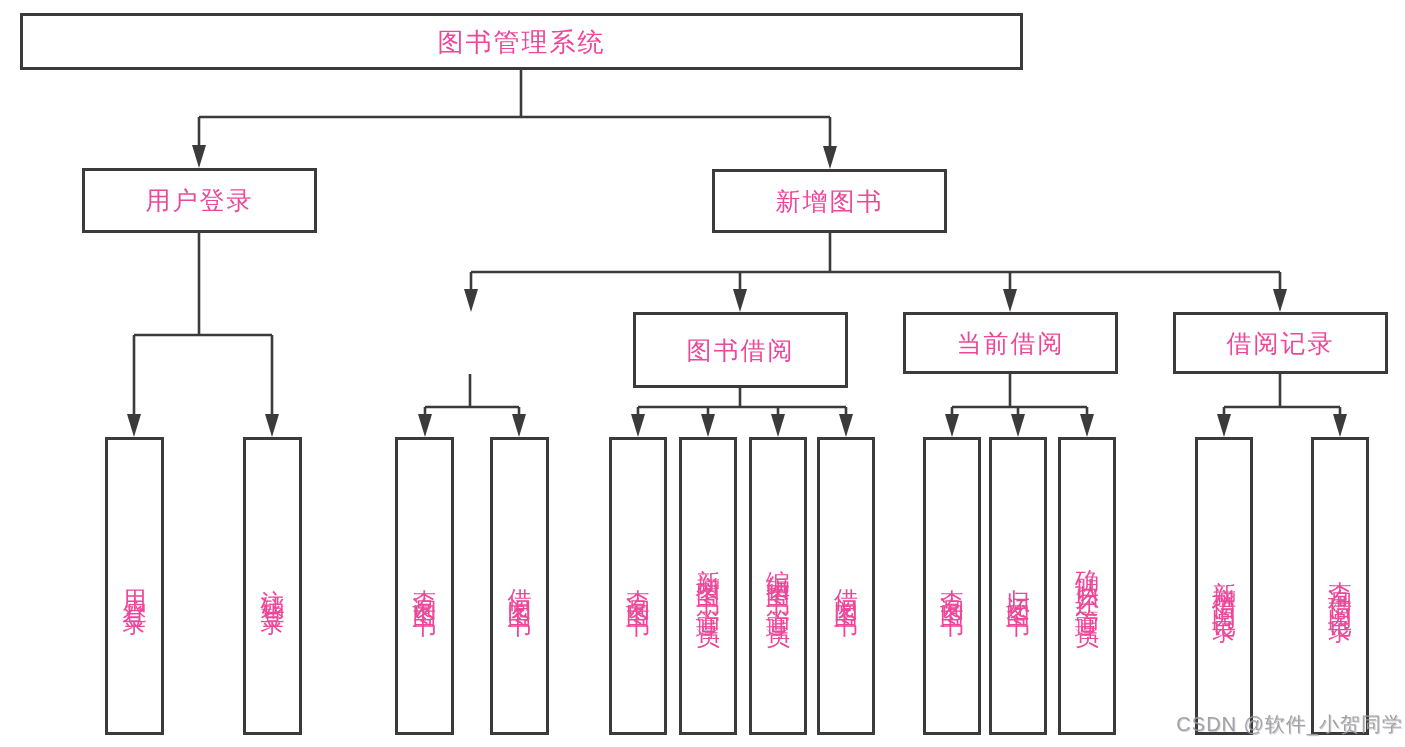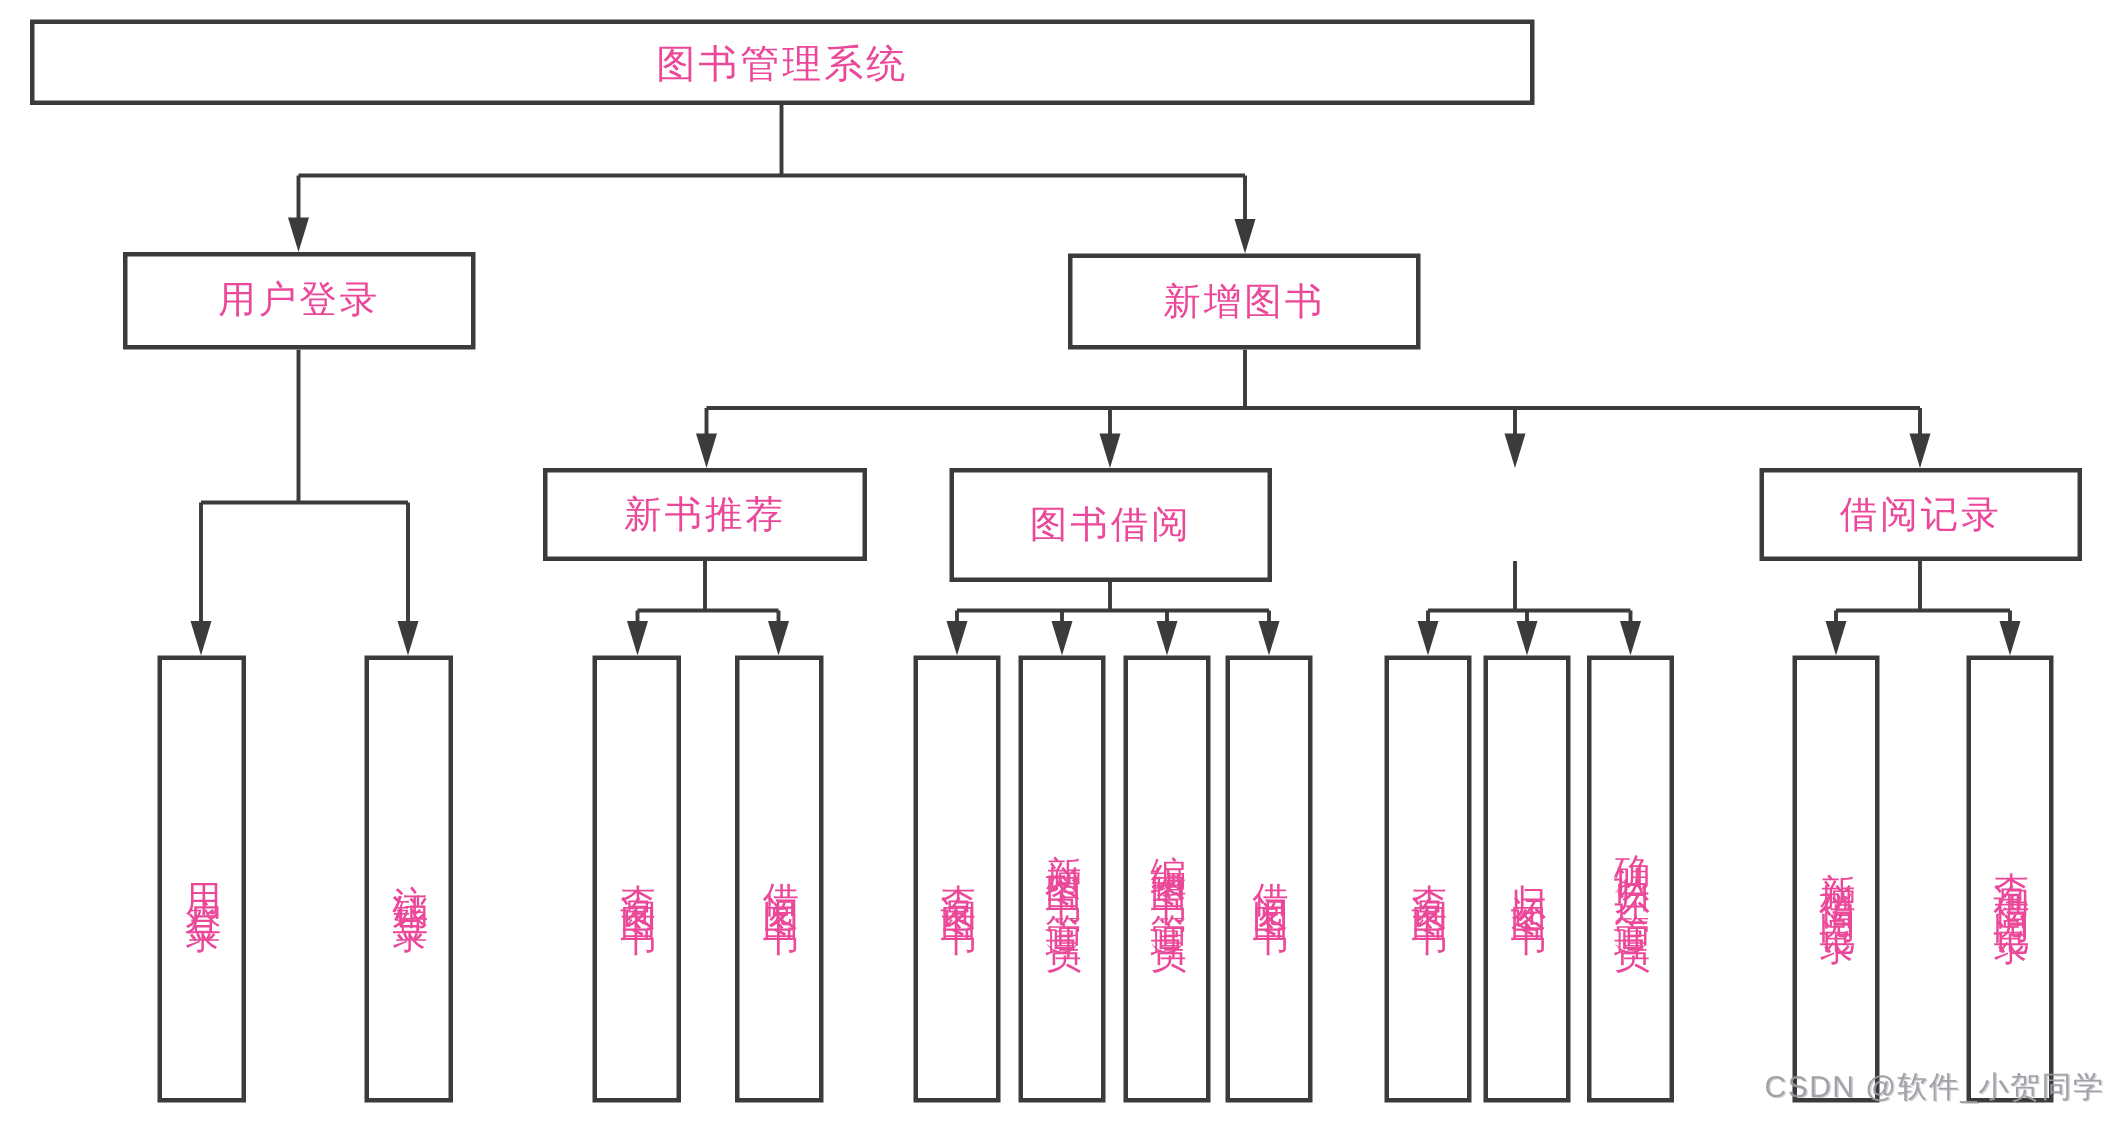--- a/index.html
+++ b/index.html
@@ -124,25 +124,25 @@
     <span>图书管理系统</span>
   </div>
 
   <div class="box h" style="left:82px;top:168px;width:235px;height:65px">
     <span>用户登录</span>
   </div>
   <div class="box h" style="left:712px;top:169px;width:235px;height:64px">
     <span>新增图书</span>
   </div>
 
-  <div class="box h" style="left:362px;top:312px;width:216px;height:62px">
-    <span>新书推荐</span>
-  </div>
   <div class="box h" style="left:633px;top:312px;width:215px;height:76px">
     <span>图书借阅</span>
+  </div>
+  <div class="box h" style="left:903px;top:312px;width:215px;height:62px">
+    <span>当前借阅</span>
   </div>
   <div class="box h" style="left:1173px;top:312px;width:215px;height:62px">
     <span>借阅记录</span>
   </div>
 
   <div class="box v" style="left:105px;top:437px;width:59px;height:298px">
     <span>用户登录</span>
   </div>
   <div class="box v" style="left:243px;top:437px;width:59px;height:298px">
     <span>注销登录</span>

